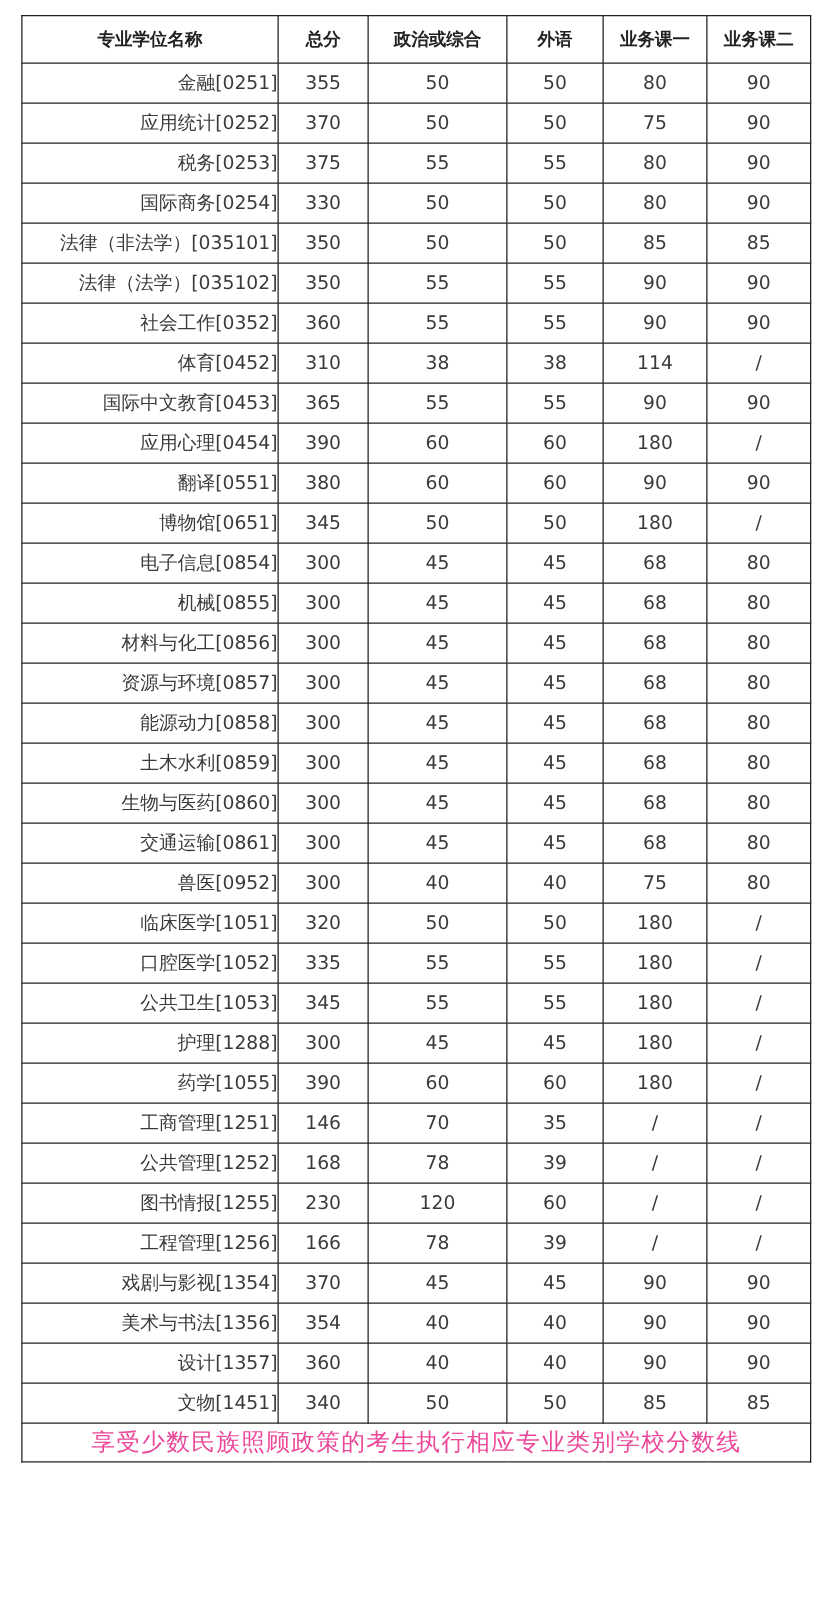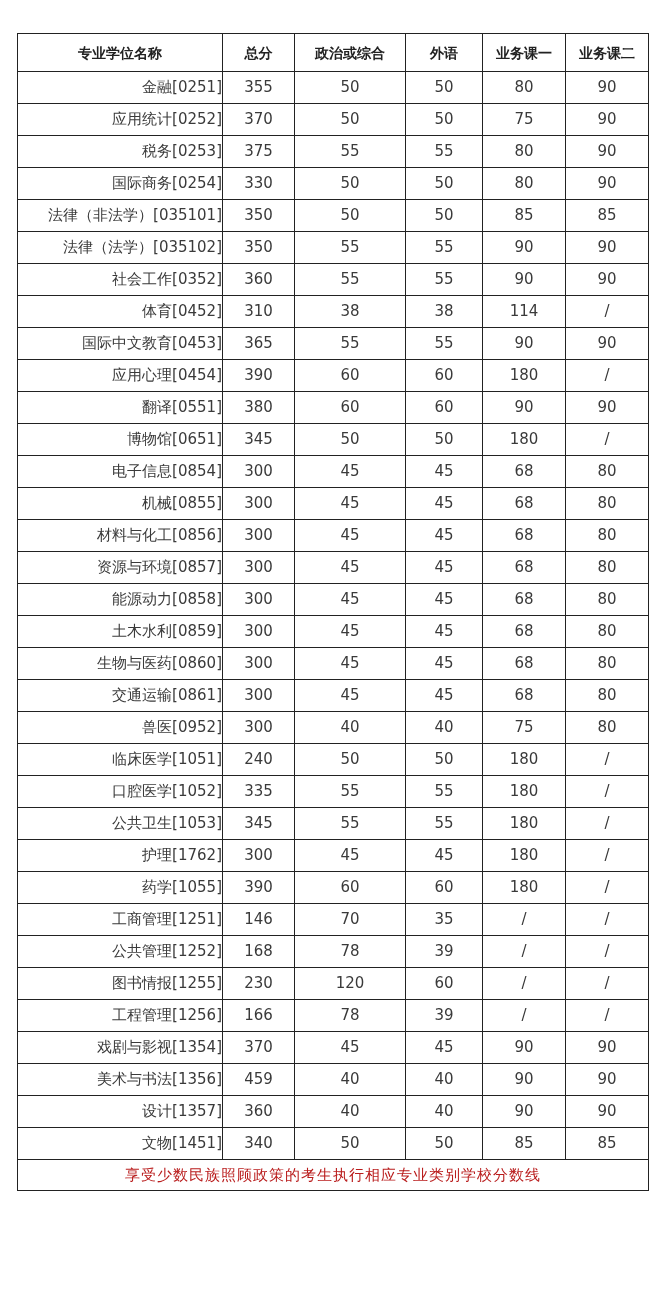--- a/index.html
+++ b/index.html
@@ -10,21 +10,21 @@
     body {
       width: 668px;
       height: 1292px;
       position: relative;
       font-family: "DejaVu Sans", "Liberation Sans", sans-serif;
       color: #333333;
     }
     table.scores {
       position: absolute;
       left: 17px;
-      top: 33px;
+      top: 12px;
       width: 631px;
       border-collapse: collapse;
       table-layout: fixed;
       border-radius: 32px;
     }
     table.scores td, table.scores th {
       border: 1px solid #222222;
       padding: 0;
       font-size: 15px;
       line-height: 1;
@@ -43,22 +43,22 @@
       height: 31px;
       text-align: center;
       color: #3a3a3a;
     }
     table.scores td.name {
       text-align: right;
       padding-left: 8px;
     }
     table.scores td.footer {
       height: 30px;
-      font-size: 15px;
-      color: #b91c1c;
+      font-size: 19px;
+      color: #ec4899;
       letter-spacing: 1px;
       font-family: "DejaVu Serif", "Liberation Serif", serif;
     }
     col.c0 { width: 205px; }
     col.c1 { width: 72px; }
     col.c2 { width: 111px; }
     col.c3 { width: 77px; }
     col.c4 { width: 83px; }
     col.c5 { width: 83px; }
   </style>
@@ -248,21 +248,21 @@
       <tr>
         <td class="name">兽医[0952]</td>
         <td>300</td>
         <td>40</td>
         <td>40</td>
         <td>75</td>
         <td>80</td>
       </tr>
       <tr>
         <td class="name">临床医学[1051]</td>
-        <td>240</td>
+        <td>320</td>
         <td>50</td>
         <td>50</td>
         <td>180</td>
         <td>/</td>
       </tr>
       <tr>
         <td class="name">口腔医学[1052]</td>
         <td>335</td>
         <td>55</td>
         <td>55</td>
@@ -271,21 +271,21 @@
       </tr>
       <tr>
         <td class="name">公共卫生[1053]</td>
         <td>345</td>
         <td>55</td>
         <td>55</td>
         <td>180</td>
         <td>/</td>
       </tr>
       <tr>
-        <td class="name">护理[1762]</td>
+        <td class="name">护理[1288]</td>
         <td>300</td>
         <td>45</td>
         <td>45</td>
         <td>180</td>
         <td>/</td>
       </tr>
       <tr>
         <td class="name">药学[1055]</td>
         <td>390</td>
         <td>60</td>
@@ -328,21 +328,21 @@
       <tr>
         <td class="name">戏剧与影视[1354]</td>
         <td>370</td>
         <td>45</td>
         <td>45</td>
         <td>90</td>
         <td>90</td>
       </tr>
       <tr>
         <td class="name">美术与书法[1356]</td>
-        <td>459</td>
+        <td>354</td>
         <td>40</td>
         <td>40</td>
         <td>90</td>
         <td>90</td>
       </tr>
       <tr>
         <td class="name">设计[1357]</td>
         <td>360</td>
         <td>40</td>
         <td>40</td>

